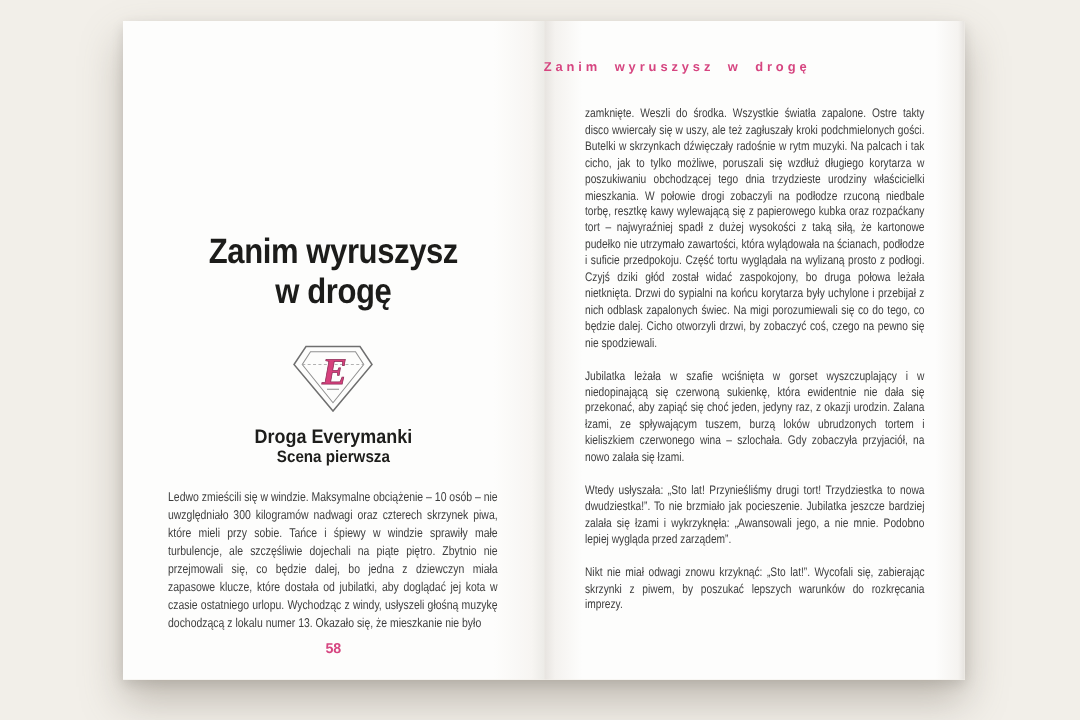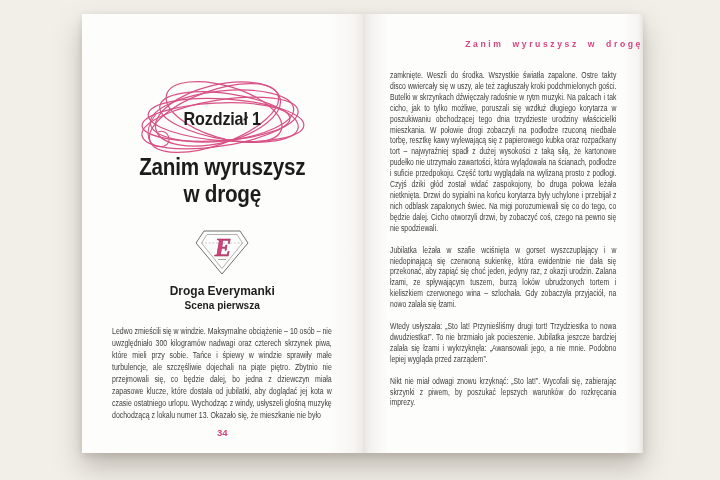--- a/index.html
+++ b/index.html
@@ -31,48 +31,32 @@
             transform:scaleX(.82);transform-origin:0 0;}
   .left .body-col{top:311px;left:30px;width:268px;font-size:8.5px;line-height:12px;}
   .right .body-col{top:56px;left:27px;width:276px;font-size:8.3px;line-height:10.9px;}
   .body-col p{margin:0 0 11px 0;}
   .body-col p:last-child{margin-bottom:0;}
 
   .page-number{position:absolute;top:413px;left:0;width:100%;text-align:center;
                font-size:9.5px;font-weight:bold;color:#d64580;}
 
   
-  .running-header{position:absolute;top:25px;left:0;width:100%;text-align:right;
+  .running-header{position:absolute;top:25px;left:0;width:100%;text-align:left;
                   font-size:8.6px;font-weight:bold;color:#d64580;
                   letter-spacing:2.6px;word-spacing:4px;}
 </style>
 </head>
 <body>
 
 <div class="stage">
   <div class="book">
 
     <div class="page left">
 
-      <div class="chapter-block">
-        <svg class="scribble" width="176" height="94" viewBox="0 0 176 94">
-          <g fill="none" stroke="#d6487f" stroke-width="1.2" stroke-linecap="round" opacity="0.95">
-            <ellipse cx="88" cy="40" rx="72" ry="25" transform="rotate(-6 88 40)"></ellipse>
-            <ellipse cx="92" cy="44" rx="78" ry="21" transform="rotate(4 92 44)"></ellipse>
-            <ellipse cx="84" cy="38" rx="64" ry="29" transform="rotate(-14 84 38)"></ellipse>
-            <ellipse cx="95" cy="41" rx="70" ry="23" transform="rotate(9 95 41)"></ellipse>
-            <ellipse cx="82" cy="46" rx="74" ry="19" transform="rotate(-3 82 46)"></ellipse>
-            <ellipse cx="90" cy="36" rx="60" ry="26" transform="rotate(17 90 36)"></ellipse>
-            <ellipse cx="86" cy="47" rx="79" ry="23" transform="rotate(-9 86 47)"></ellipse>
-            <ellipse cx="80" cy="42" rx="68" ry="27" transform="rotate(-20 80 42)"></ellipse>
-            <path d="M22,38 C8,56 14,74 30,70 C40,67 34,52 24,56" stroke-width="1.1"></path>
-          </g>
-        </svg>
-        <div class="chapter-label">Rozdział 1</div>
-      </div>
 
       <div class="book-title">
         <div>Zanim wyruszysz</div>
         <div>w drogę</div>
       </div>
 
       <svg class="logo" width="54" height="48" viewBox="0 0 54 48">
         <polygon points="9,3 45,3 53,15 27,46 1,15" fill="none" stroke="#6f6f6f" stroke-width="1"></polygon>
         <polygon points="12,6.5 42,6.5 47.5,15 27,40.5 6.5,15" fill="none" stroke="#909090" stroke-width="0.7"></polygon>
         <line x1="6.5" y1="15" x2="47.5" y2="15" stroke="#a8a8a8" stroke-width="0.6" stroke-dasharray="2,1.6"></line>
@@ -80,21 +64,21 @@
         <line x1="23" y1="31.5" x2="31" y2="31.5" stroke="#8c8c8c" stroke-width="0.8"></line>
       </svg>
 
       <div class="subhead-1">Droga Everymanki</div>
       <div class="subhead-2">Scena pierwsza</div>
 
       <div class="body-col">
         <p>Ledwo zmieścili się w windzie. Maksymalne obciążenie – 10 osób – nie uwzględniało 300 kilogramów nadwagi oraz czterech skrzynek piwa, które mieli przy sobie. Tańce i śpiewy w windzie sprawiły małe turbulencje, ale szczęśliwie dojechali na piąte piętro. Zbytnio nie przejmowali się, co będzie dalej, bo jedna z dziewczyn miała zapasowe klucze, które dostała od jubilatki, aby doglądać jej kota w czasie ostatniego urlopu. Wychodząc z windy, usłyszeli głośną muzykę dochodzącą z lokalu numer 13. Okazało się, że mieszkanie nie było</p>
       </div>
 
-      <div class="page-number">34</div>
+      <div class="page-number">58</div>
     </div>
 
     <div class="page right">
 
       <div class="running-header">Zanim wyruszysz w drogę</div>
 
       <div class="body-col">
         <p>zamknięte. Weszli do środka. Wszystkie światła zapalone. Ostre takty disco wwiercały się w uszy, ale też zagłuszały kroki podchmielonych gości. Butelki w skrzynkach dźwięczały radośnie w rytm muzyki. Na palcach i tak cicho, jak to tylko możliwe, poruszali się wzdłuż długiego korytarza w poszukiwaniu obchodzącej tego dnia trzydzieste urodziny właścicielki mieszkania. W połowie drogi zobaczyli na podłodze rzuconą niedbale torbę, resztkę kawy wylewającą się z papierowego kubka oraz rozpaćkany tort – najwyraźniej spadł z dużej wysokości z taką siłą, że kartonowe pudełko nie utrzymało zawartości, która wylądowała na ścianach, podłodze i suficie przedpokoju. Część tortu wyglądała na wylizaną prosto z podłogi. Czyjś dziki głód został widać zaspokojony, bo druga połowa leżała nietknięta. Drzwi do sypialni na końcu korytarza były uchylone i przebijał z nich odblask zapalonych świec. Na migi porozumiewali się co do tego, co będzie dalej. Cicho otworzyli drzwi, by zobaczyć coś, czego na pewno się nie spodziewali.</p>
         <p>Jubilatka leżała w szafie wciśnięta w gorset wyszczuplający i w niedopinającą się czerwoną sukienkę, która ewidentnie nie dała się przekonać, aby zapiąć się choć jeden, jedyny raz, z okazji urodzin. Zalana łzami, ze spływającym tuszem, burzą loków ubrudzonych tortem i kieliszkiem czerwonego wina – szlochała. Gdy zobaczyła przyjaciół, na nowo zalała się łzami.</p>
         <p>Wtedy usłyszała: „Sto lat! Przynieśliśmy drugi tort! Trzydziestka to nowa dwudziestka!”. To nie brzmiało jak pocieszenie. Jubilatka jeszcze bardziej zalała się łzami i wykrzyknęła: „Awansowali jego, a nie mnie. Podobno lepiej wygląda przed zarządem”.</p>

